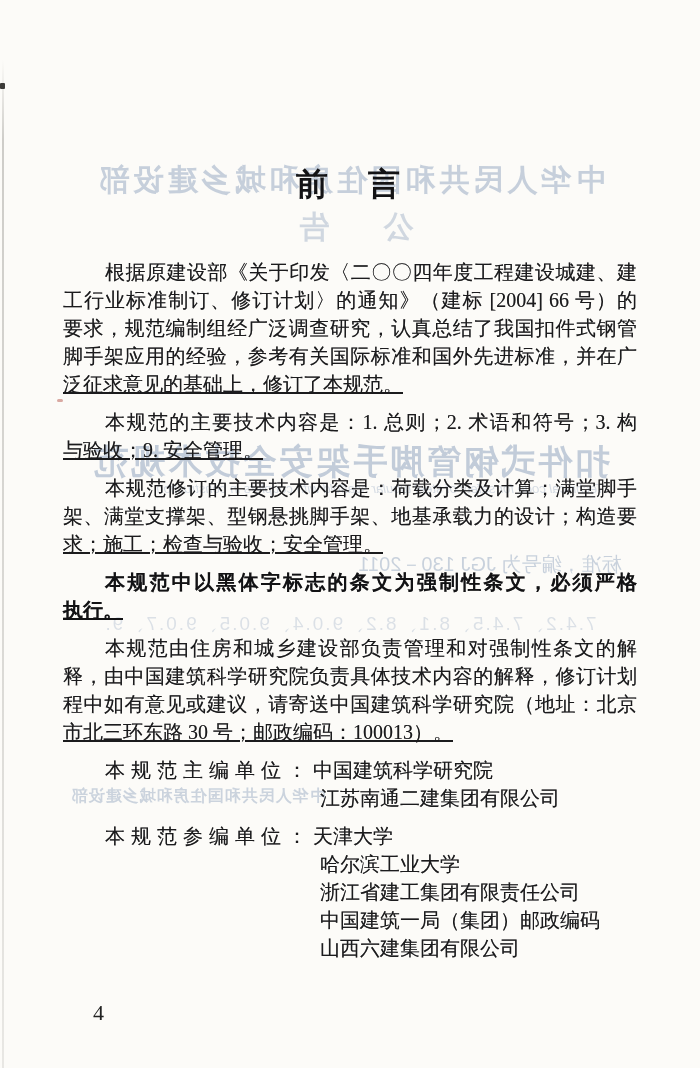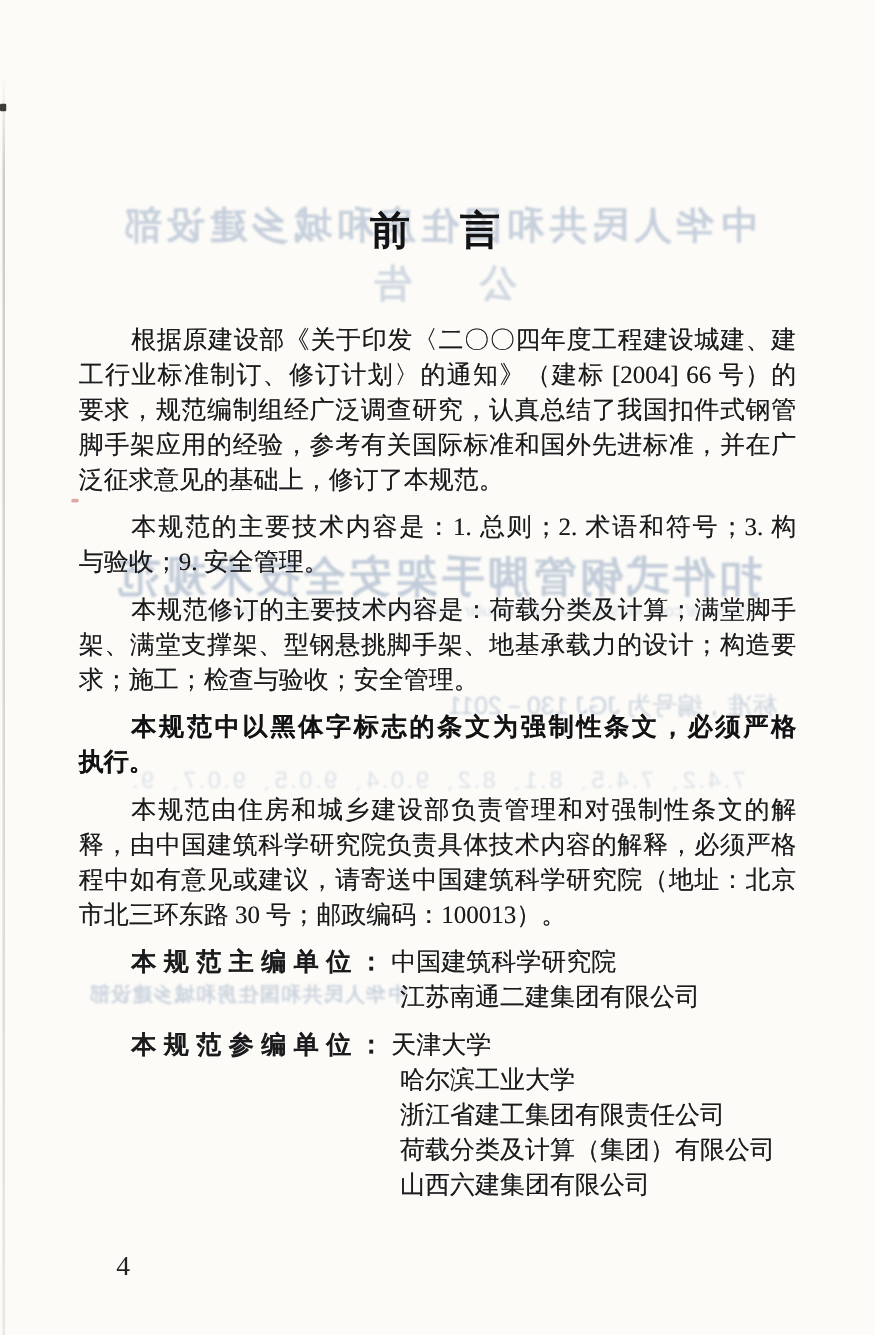--- a/index.html
+++ b/index.html
@@ -45,26 +45,26 @@
   }
   .content{position:absolute;top:248px;left:63px;width:574px;}
   .line{
     height:28px;line-height:28px;font-size:20px;
     text-shadow:0 0 .4px rgba(20,20,22,.55);
     overflow:visible;
   }
   .j{text-align:justify;text-align-last:justify;}
   .ind{text-indent:42px;margin-top:10px;}
   .c2{padding-left:257px;}
-  .gap{margin-bottom:7px;}
+  .gap{margin-bottom:7px;text-decoration:underline;}
   .b{
     font-family:"Liberation Sans","DejaVu Sans",sans-serif;
     font-weight:bold;color:#121214;
   }
-  .lbl{letter-spacing:6px;font-weight:bold;}
+  .lbl{letter-spacing:6px;}
   .page-num{
     position:absolute;left:93px;top:1000px;z-index:2;
     font-size:22px;color:#222;
   }
 </style>
 </head>
 <body>
 
 <div class="page">
 
@@ -88,29 +88,29 @@
         <div class="line j">脚手架应用的经验，参考有关国际标准和国外先进标准，并在广</div>
         <div class="line gap">泛征求意见的基础上，修订了本规范。</div>
         <div class="line ind j">本规范的主要技术内容是：1. 总则；2. 术语和符号；3. 构</div>
         <div class="line gap">与验收；9. 安全管理。</div>
         <div class="line ind j">本规范修订的主要技术内容是：荷载分类及计算；满堂脚手</div>
         <div class="line j">架、满堂支撑架、型钢悬挑脚手架、地基承载力的设计；构造要</div>
         <div class="line gap">求；施工；检查与验收；安全管理。</div>
         <div class="line ind b j">本规范中以黑体字标志的条文为强制性条文，必须严格</div>
         <div class="line b gap">执行。</div>
         <div class="line ind j">本规范由住房和城乡建设部负责管理和对强制性条文的解</div>
-        <div class="line j">释，由中国建筑科学研究院负责具体技术内容的解释，必须严格</div>
+        <div class="line j">释，由中国建筑科学研究院负责具体技术内容的解释，修订计划</div>
         <div class="line j">程中如有意见或建议，请寄送中国建筑科学研究院（地址：北京</div>
         <div class="line gap">市北三环东路 30 号；邮政编码：100013）。</div>
         <div class="line ind"><span class="lbl">本规范主编单位：</span><span>中国建筑科学研究院</span></div>
         <div class="line c2">江苏南通二建集团有限公司</div>
         <div class="line ind"><span class="lbl">本规范参编单位：</span><span>天津大学</span></div>
         <div class="line c2">哈尔滨工业大学</div>
         <div class="line c2">浙江省建工集团有限责任公司</div>
-        <div class="line c2">荷载分类及计算（集团）有限公司</div>
+        <div class="line c2">中国建筑一局（集团）邮政编码</div>
         <div class="line c2">山西六建集团有限公司</div>
       </div>
 
     <div class="page-num">4</div>
   </div>
 
   <div class="edge-line"></div>
   <div class="speck-1"></div>
   <div class="speck-2"></div>
 </div>

